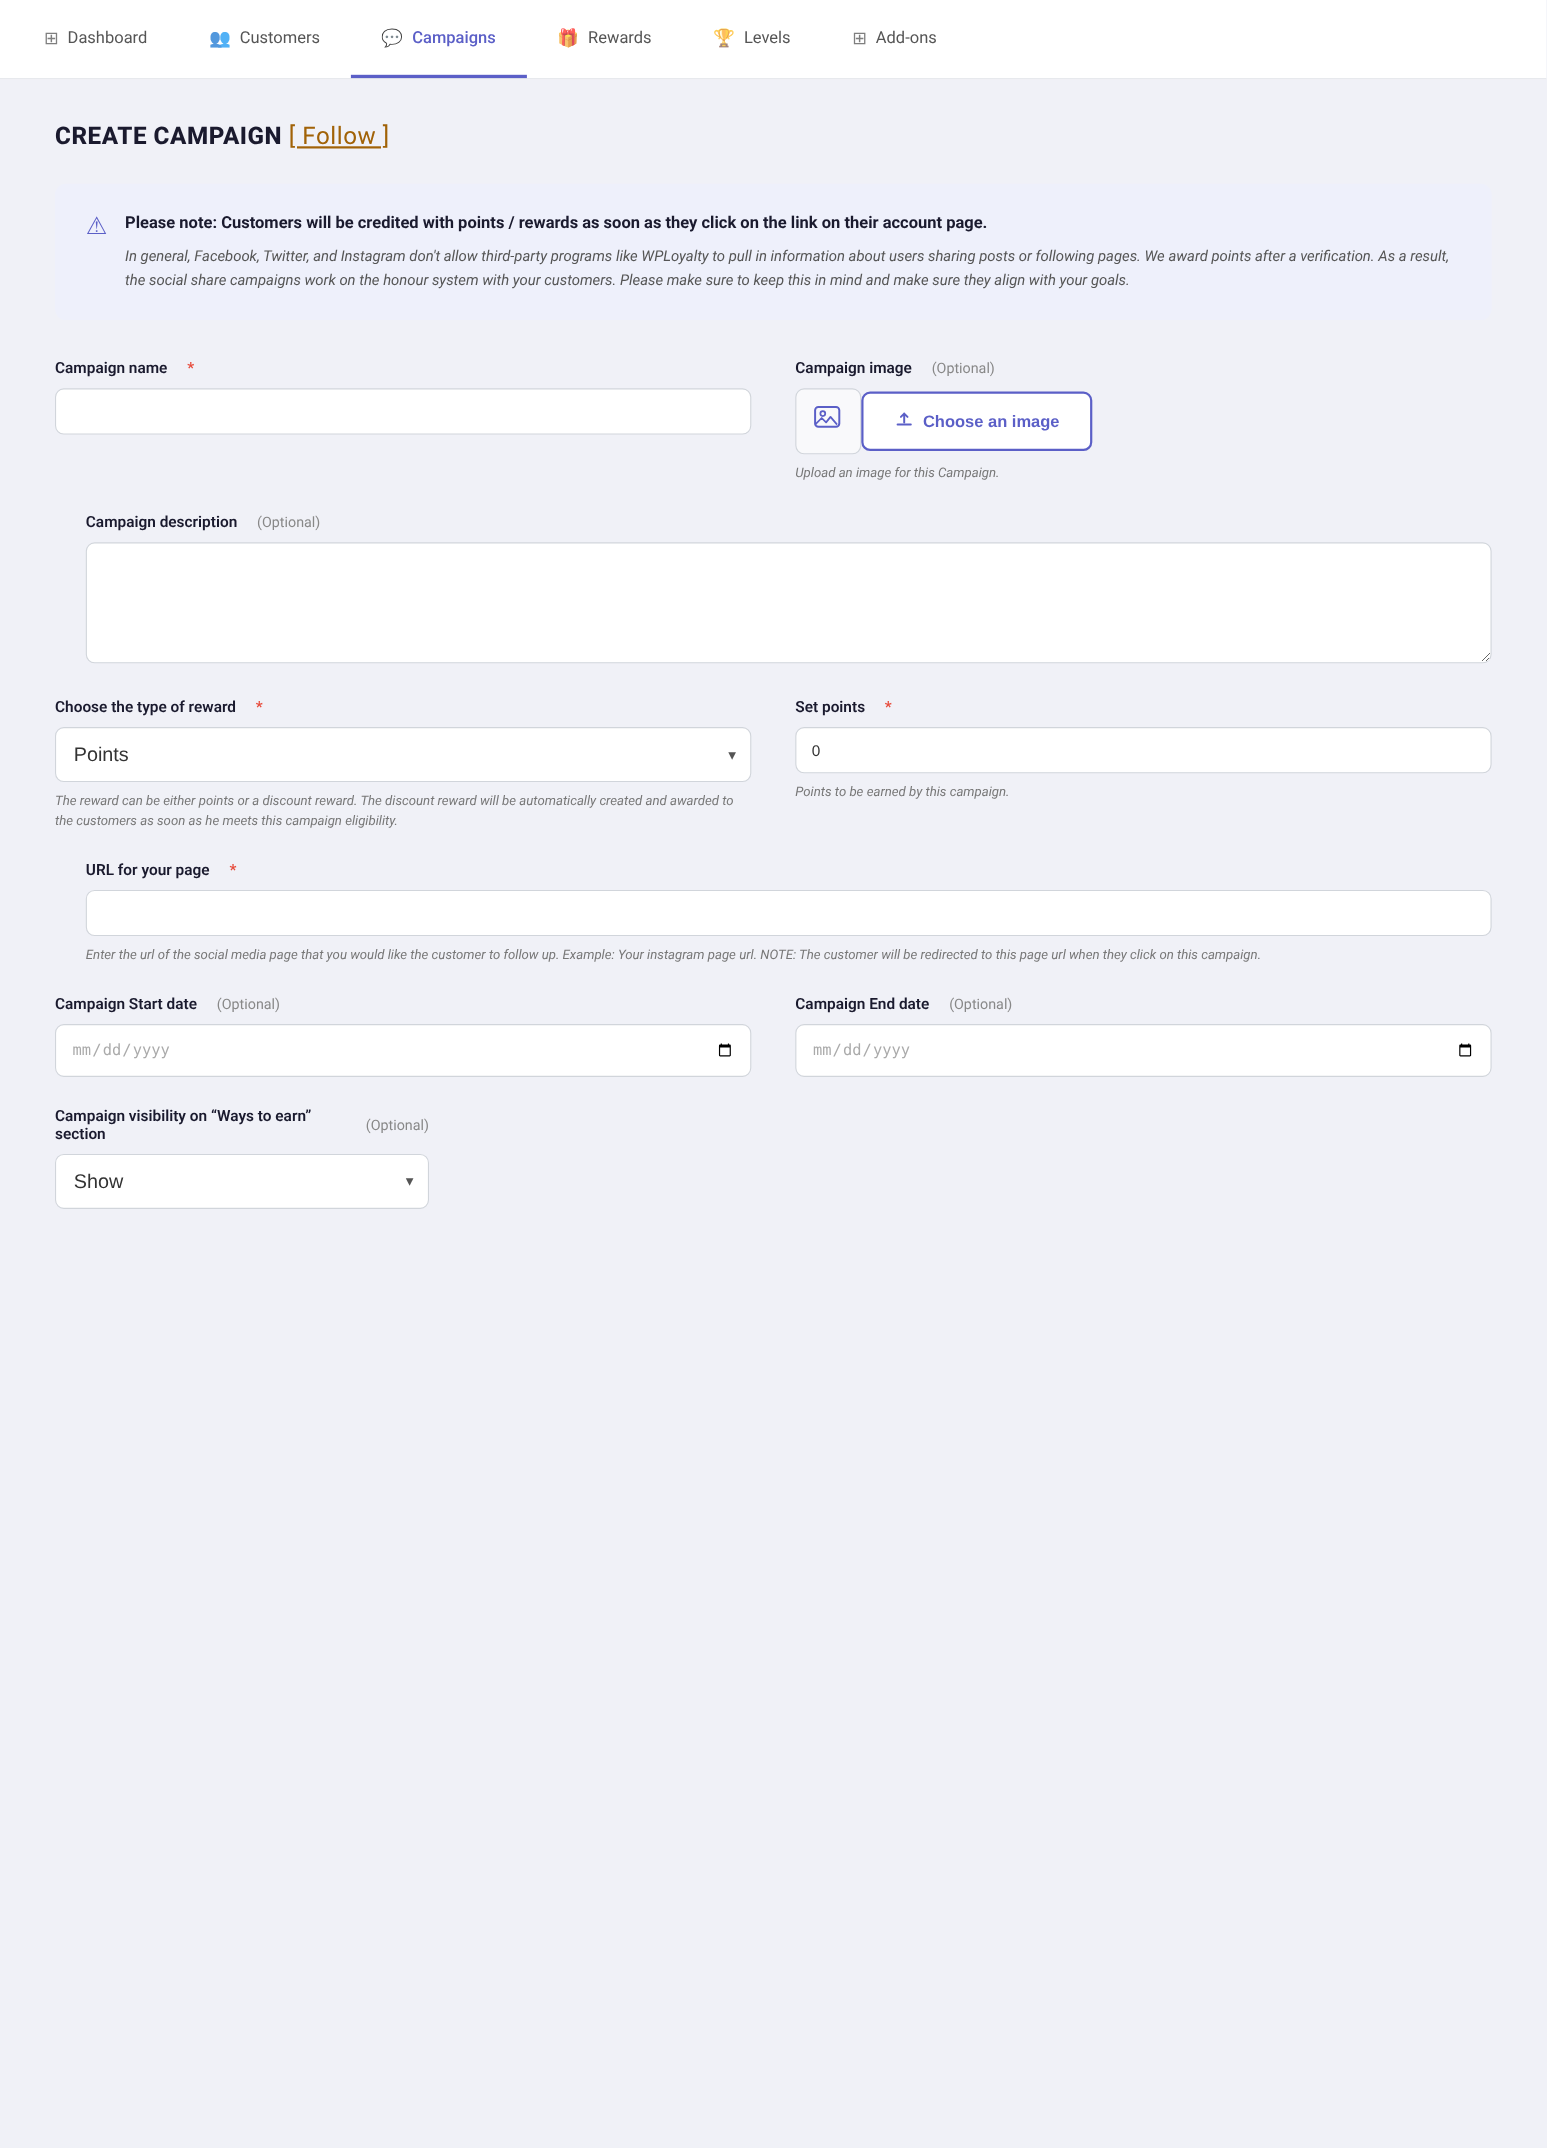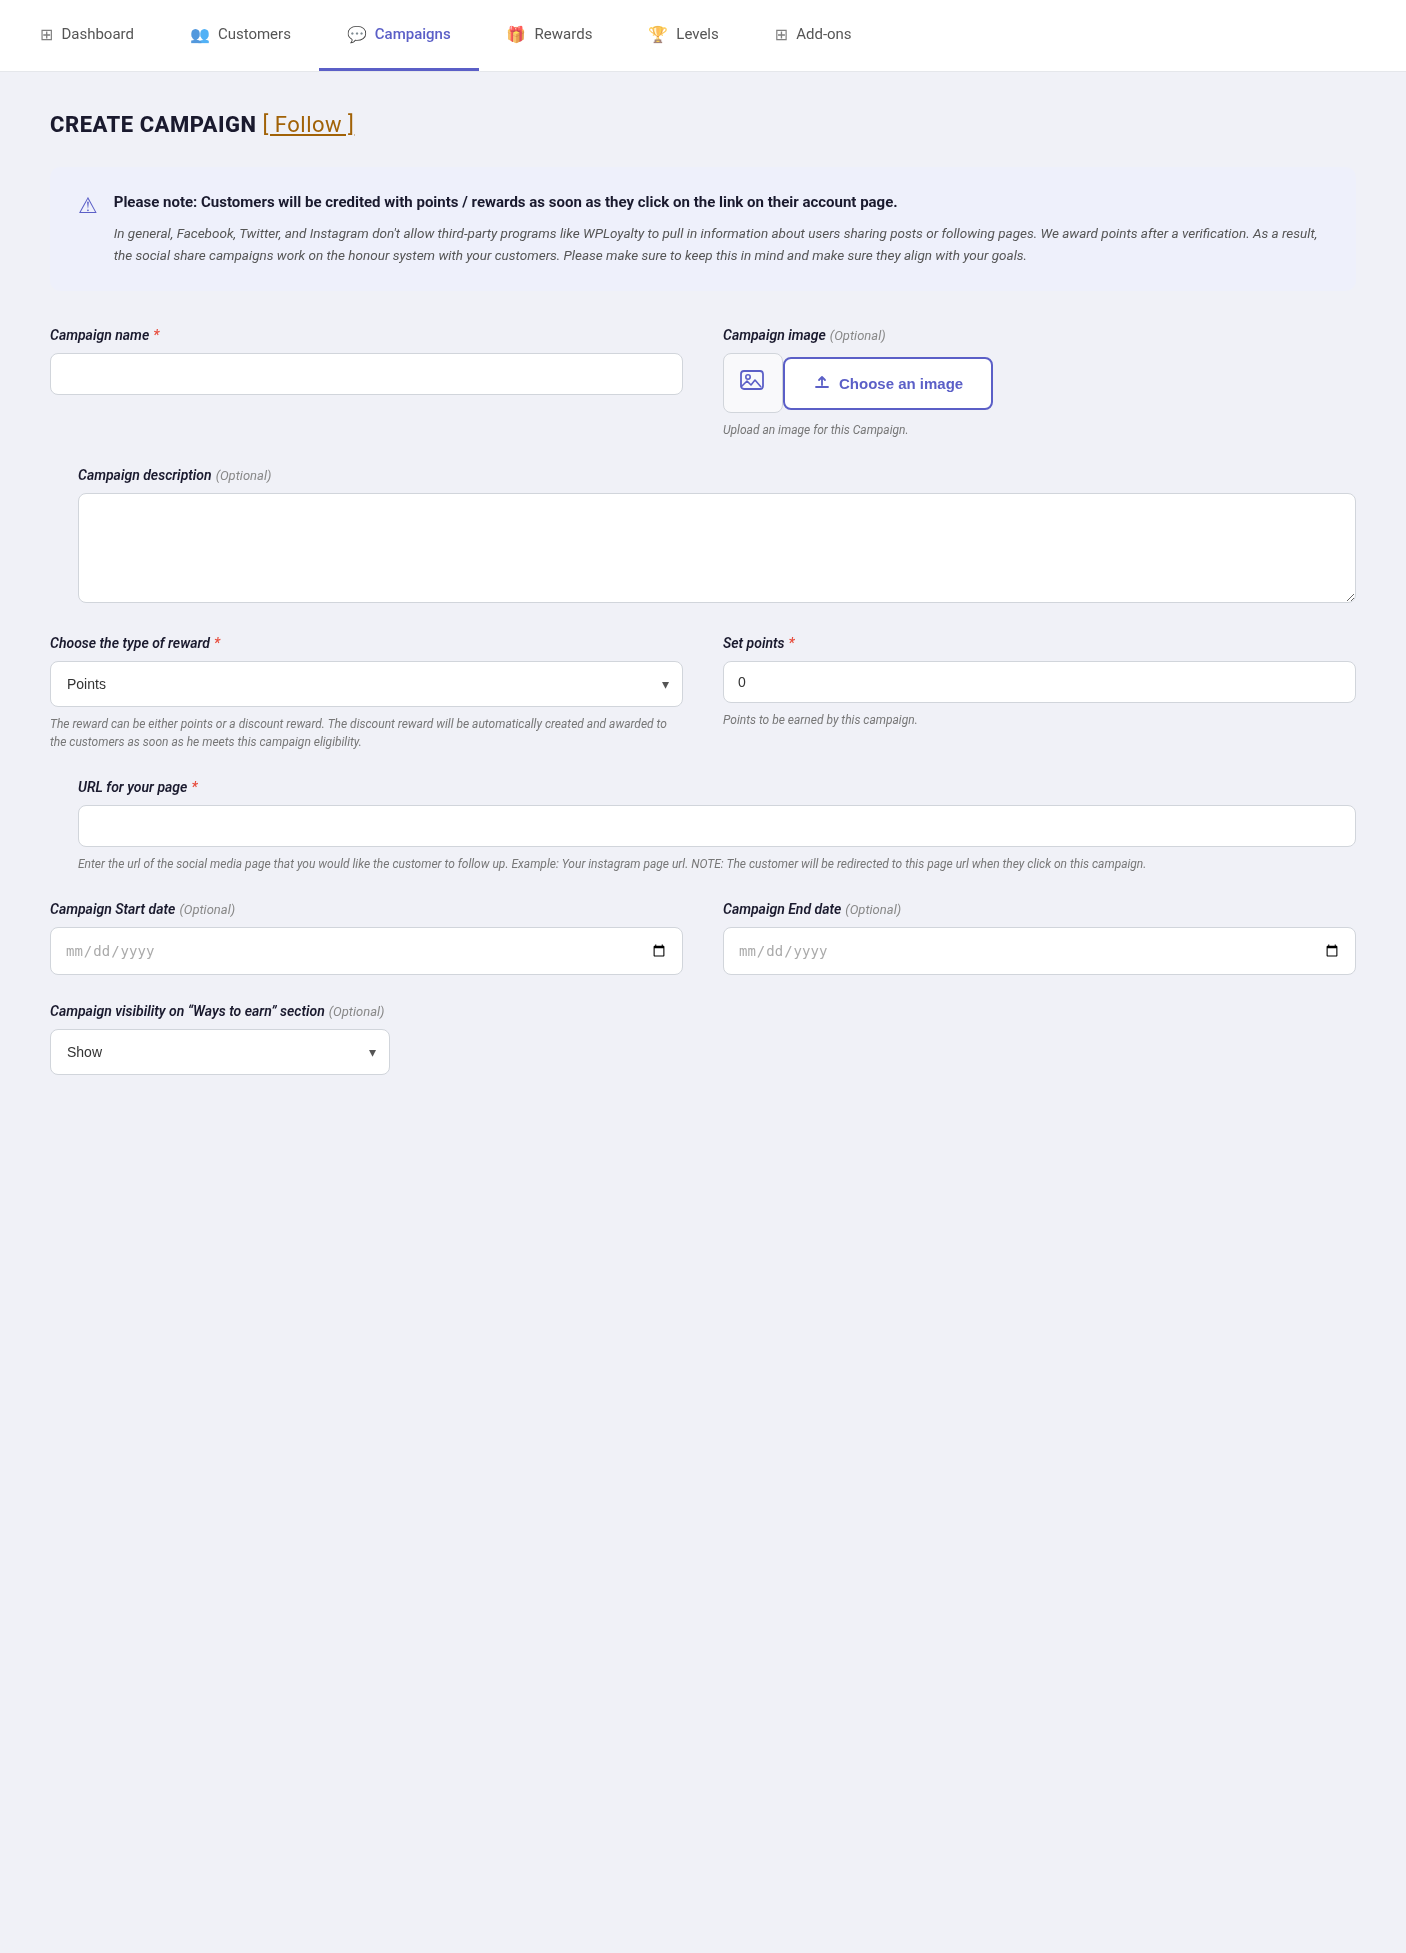--- a/index.html
+++ b/index.html
@@ -106,22 +106,21 @@
       padding-left: 28px;
     }
 
     .form-label {
       font-size: 14px;
       font-weight: 600;
       color: #1a1a2e;
       margin-bottom: 10px;
       display: flex;
       align-items: center;
-      gap: 4px;
-      font-style: italic;
+      gap: 18px;
     }
     .form-label .required {
       color: #e74c3c;
     }
     .form-label .optional {
       font-weight: 400;
       color: #888;
       font-size: 13px;
     }
 
@@ -195,21 +194,21 @@
 
     
     .form-select-wrapper {
       position: relative;
     }
     .form-select {
       width: 100%;
       border: 1.5px solid #d1d5db;
       border-radius: 8px;
       padding: 14px 40px 14px 16px;
-      font-size: 14px;
+      font-size: 18px;
       color: #333;
       background: #fff;
       outline: none;
       appearance: none;
       cursor: pointer;
     }
     .select-arrow {
       position: absolute;
       right: 14px;
       top: 50%;

